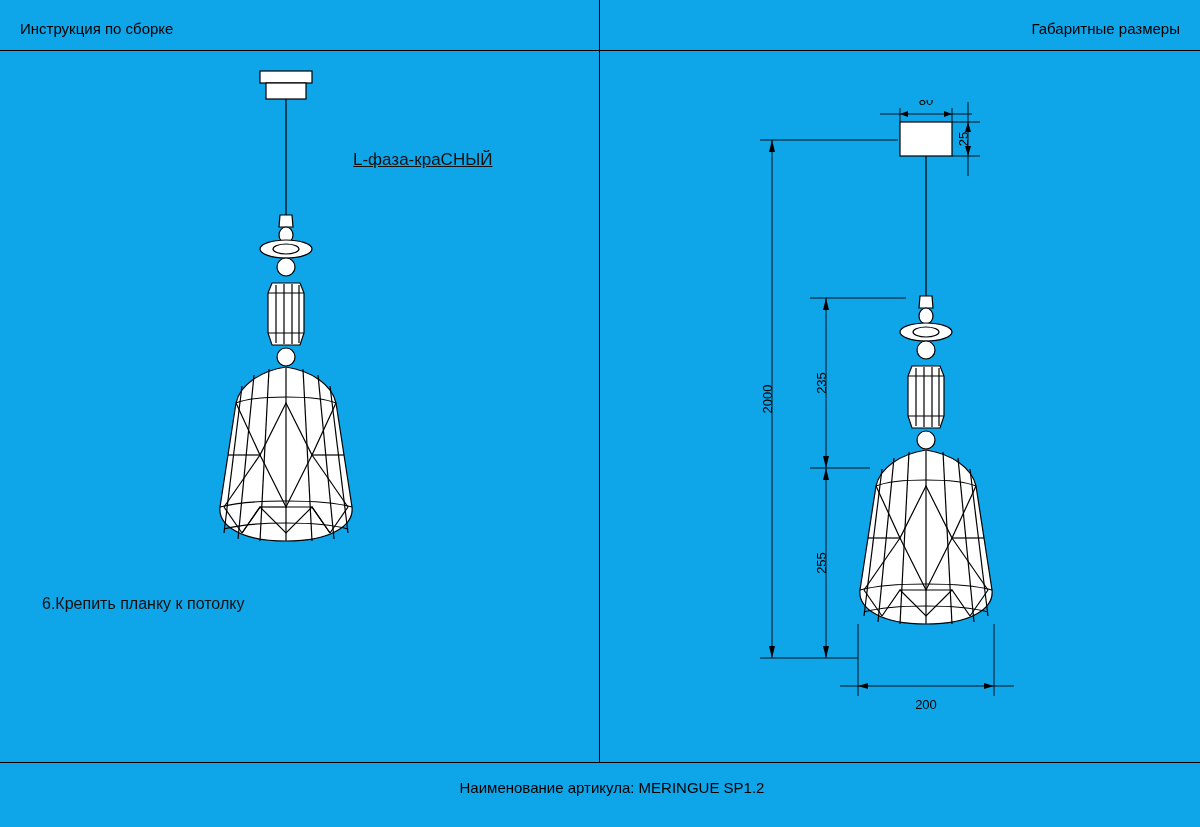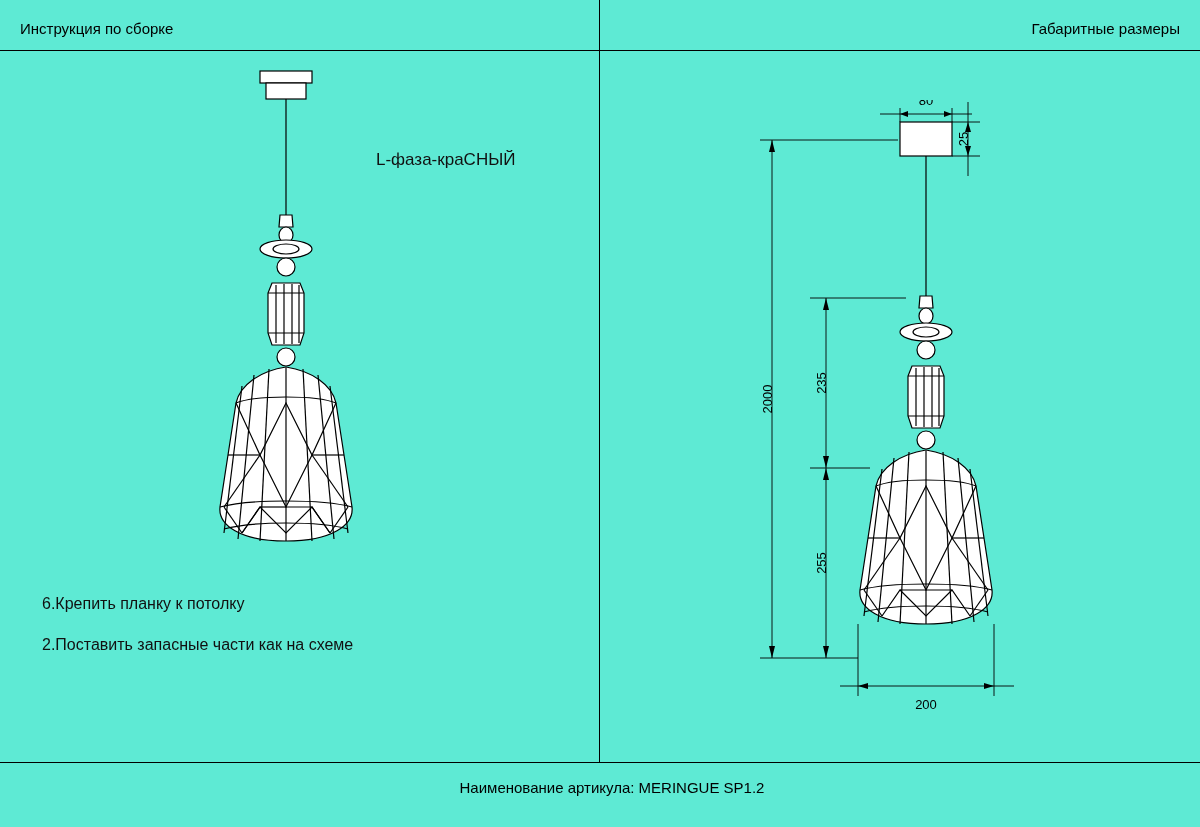--- a/index.html
+++ b/index.html
@@ -8,21 +8,21 @@
     background: #ffffff;
   }
   body {
     font-family: "Liberation Sans", sans-serif;
     color: #000000;
   }
   #sheet {
     position: relative;
     width: 1200px;
     height: 827px;
-    background: #5eead4;
+    background: #0ea5e9;
     overflow: hidden;
   }
   .border-line {
     position: absolute;
     background: #000000;
   }
   #top-rule {
     left: 0;
     top: 50px;
     width: 1200px;
@@ -57,21 +57,21 @@
     font-size: 15px;
   }
   .wire-label {
     position: absolute;
     font-size: 17px;
     line-height: 25px;
     white-space: pre;
     color: #111;
   }
   #wire-label-n { left: 360px; top: 88px; }
-  #wire-label-l { left: 376px; top: 147px; }
+  #wire-label-l { left: 353px; top: 147px; text-decoration: underline; }
   #steps {
     position: absolute;
     left: 42px;
     top: 583px;
     width: 520px;
   }
   .step {
     font-size: 16px;
     line-height: 41px;
     color: #111;
@@ -153,21 +153,20 @@
       <path d="M106 452 L132 452 L150 478"></path>
       <path d="M168 452 L150 478"></path>
       <path d="M62 478 L80 452 L106 478 L132 452 L150 478"></path>
     </g>
   </svg>
 
   <div class="wire-label" id="wire-label-l">L-фаза-краСНЫЙ</div>
 
   <div id="steps">
     <div class="step">6.Крепить планку к потолку</div>
-    <div class="step">2.Поставить запасные части как на схеме</div>
   </div>
 
   <svg class="lamp-svg" id="lamp-right" width="440" height="640" viewBox="0 0 440 640">
     <g fill="none" stroke="#000" stroke-width="1.2">
 
       <rect x="160" y="22" width="52" height="34" fill="#fff"></rect>
 
       <line x1="186" y1="56" x2="186" y2="196"></line>
 
       <path d="M180 196 L192 196 L193 208 L179 208 Z" fill="#fff"></path>

